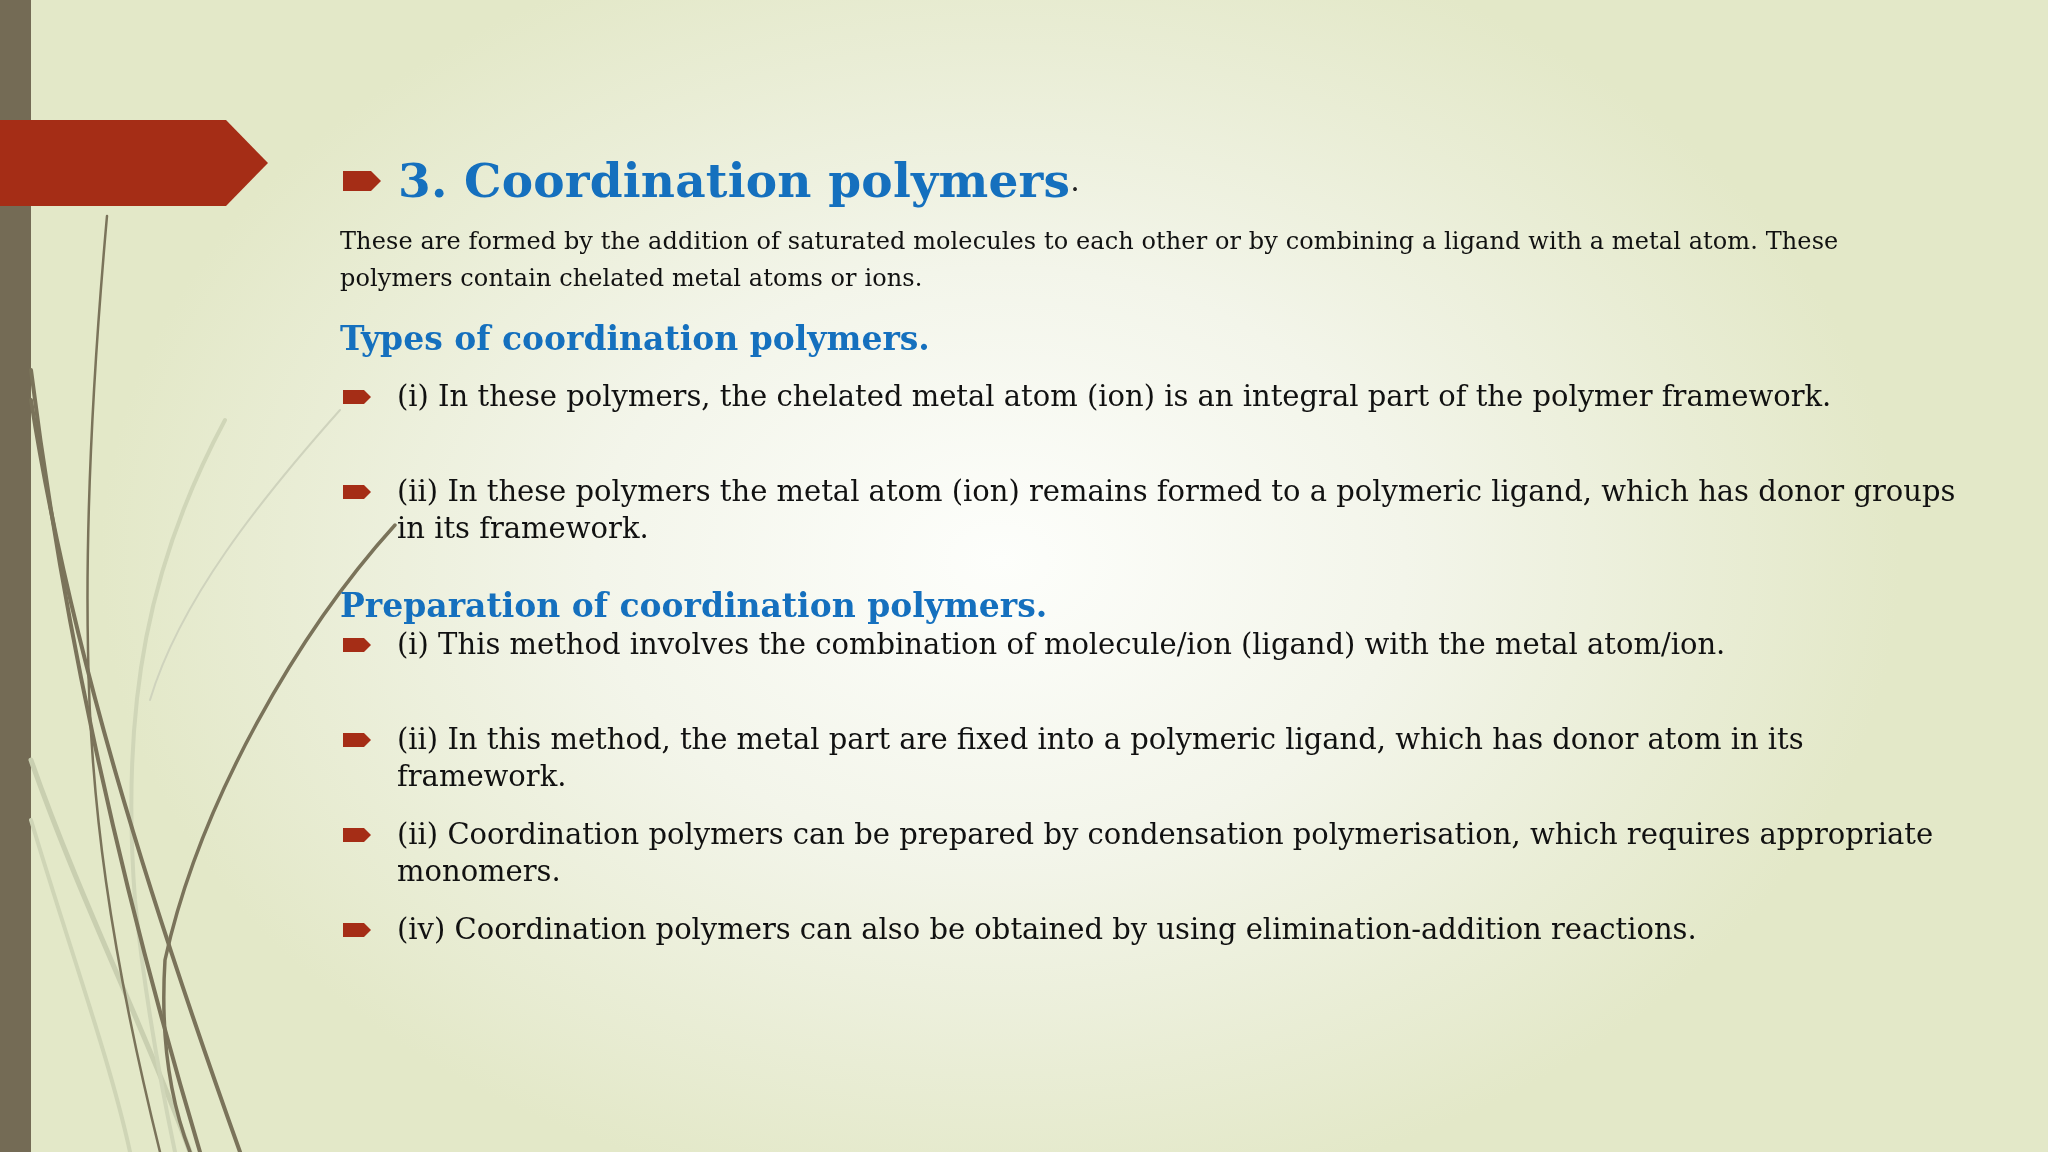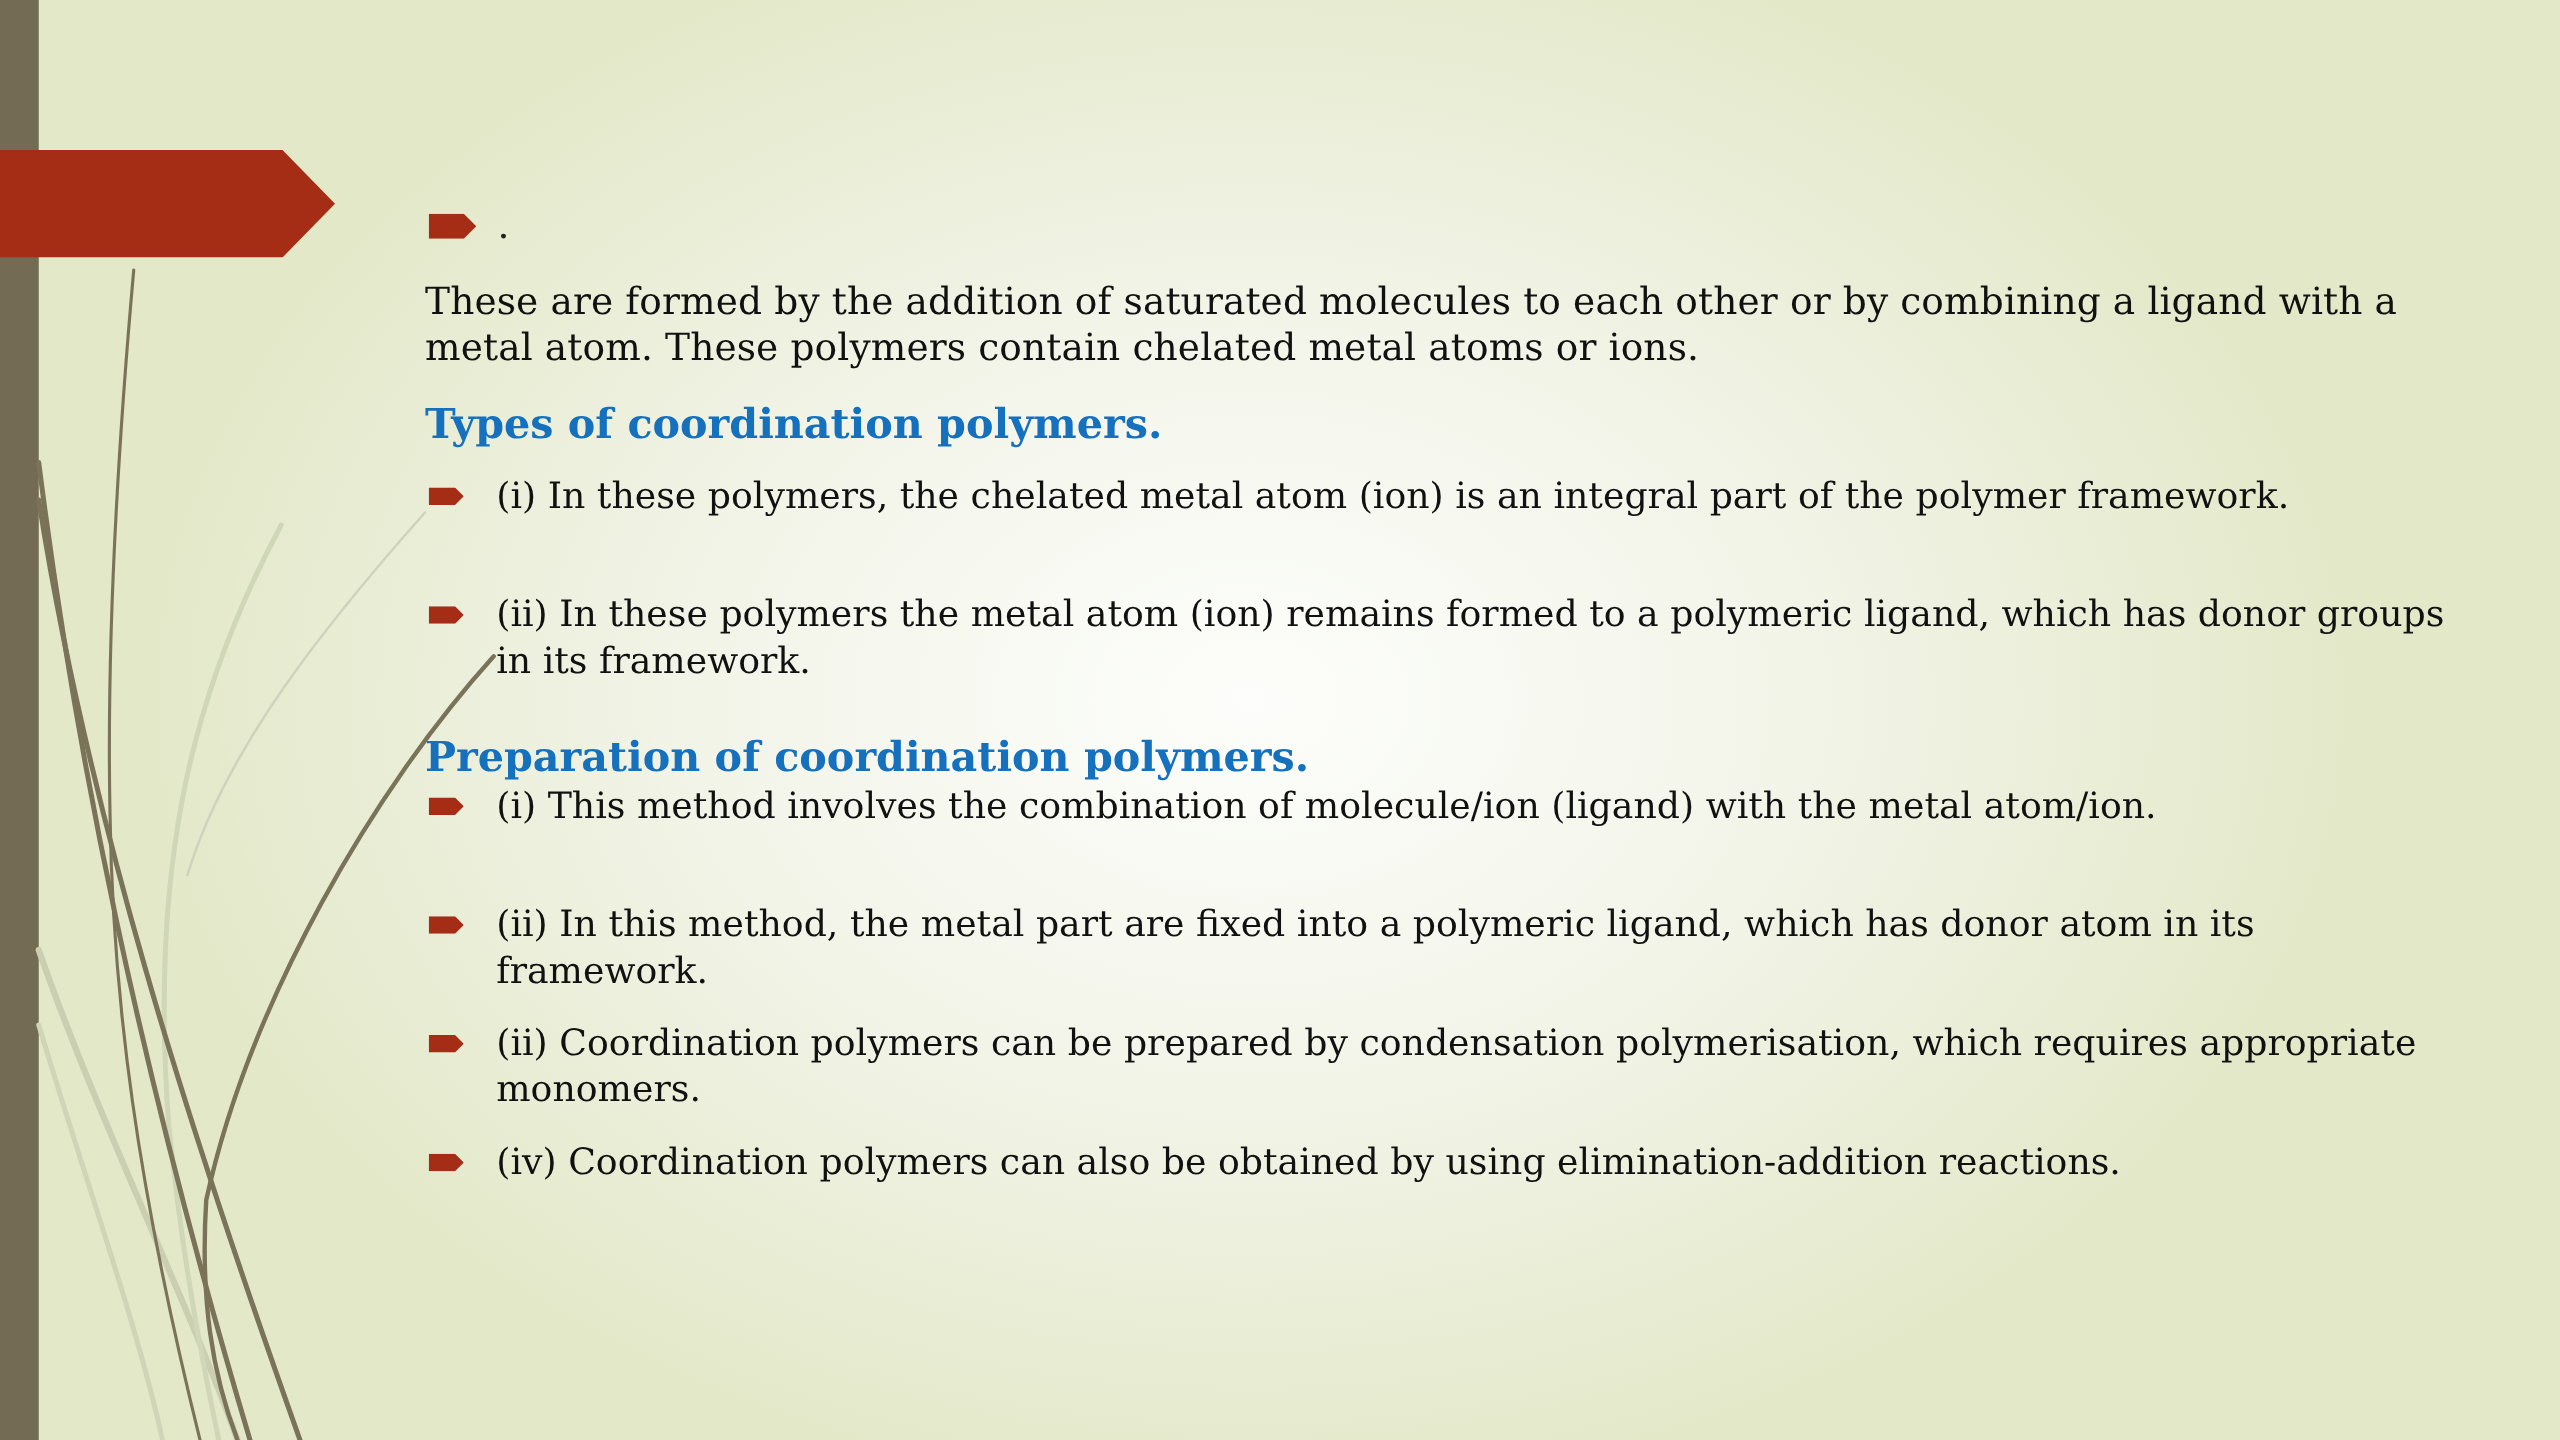--- a/index.html
+++ b/index.html
@@ -13,21 +13,21 @@
     .deco { position: absolute; left: 0; top: 0; width: 420px; height: 1152px; pointer-events: none; }
     .slide { position: absolute; left: 340px; top: 150px; width: 1600px; }
     .title-row { position: absolute; left: 3px; top: 0; height: 60px; display: flex; align-items: center; }
     .title-bullet { width: 38px; height: 20px; margin-right: 17px; margin-top: 2px; }
     .title {
       font-size: 47px; font-weight: bold; color: #1570be; letter-spacing: 0.2px;
     }
     .title-dot { color: #222; font-weight: normal; font-size: 30px; }
     .para {
       position: absolute; left: 0; top: 73px; width: 1600px;
-      font-size: 30px; line-height: 37px; color: #111; letter-spacing: 0.1px;
+      font-size: 24px; line-height: 37px; color: #111; letter-spacing: 0.1px;
     }
     .heading {
       position: absolute; left: 0; font-size: 33px; font-weight: bold; color: #1570be;
       line-height: 37px;
     }
     .item { position: absolute; left: 0; width: 1620px; }
     .item .bullet { position: absolute; left: 3px; top: 12px; width: 28px; height: 14px; }
     .item .text {
       position: absolute; left: 57px; width: 1560px;
       font-size: 29px; line-height: 37px; color: #111;
@@ -56,20 +56,21 @@
 <svg class="banner" viewBox="0 0 268 86" xmlns="http://www.w3.org/2000/svg">
   <polygon points="0,0 226,0 268,43 226,86 0,86" fill="#a52d16"></polygon>
 </svg>
 
 <div class="slide">
 
   <div class="title-row">
     <svg class="title-bullet" viewBox="0 0 38 20">
         <polygon points="0,0 28,0 38,10 28,20 0,20" fill="#a52d16"></polygon>
       </svg>
+    <span class="title">3. Coordination polymers</span>
       <span class="title-dot">.</span>
   </div>
 
   <div class="para">These are formed by the addition of saturated molecules to each other or by combining a ligand with a metal atom. These polymers contain chelated metal atoms or ions.</div>
 
   <div class="heading" style="top:170px;text-align:right;">Types of coordination polymers.</div>
 
   <div class="item" style="top:228px;">
     <svg class="bullet" viewBox="0 0 28 14">
         <polygon points="0,0 21,0 28,7 21,14 0,14" fill="#a52d16"></polygon>

